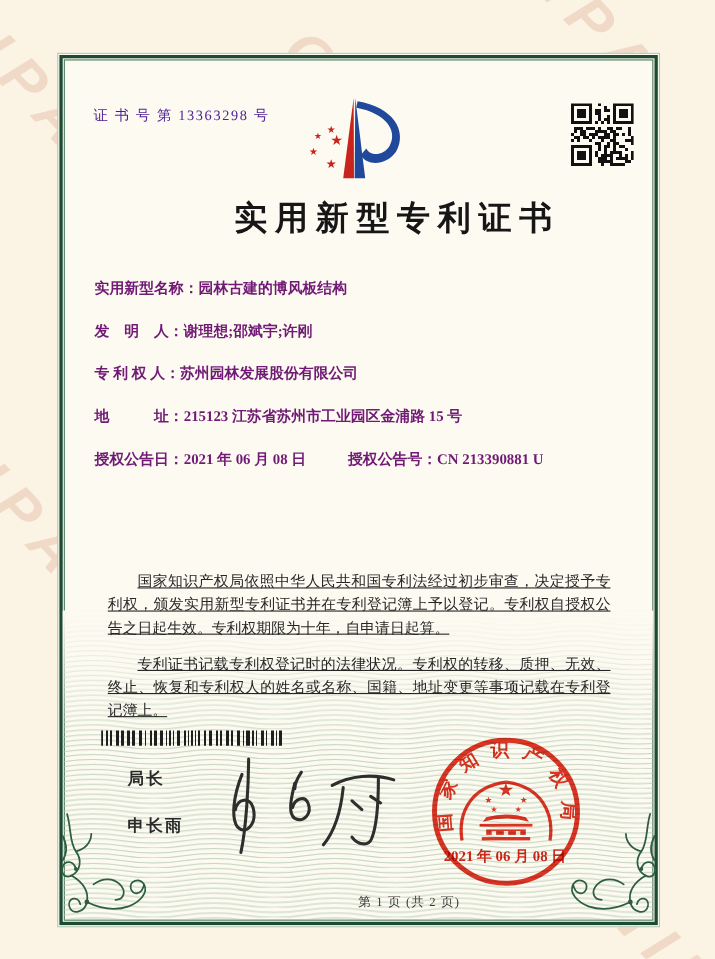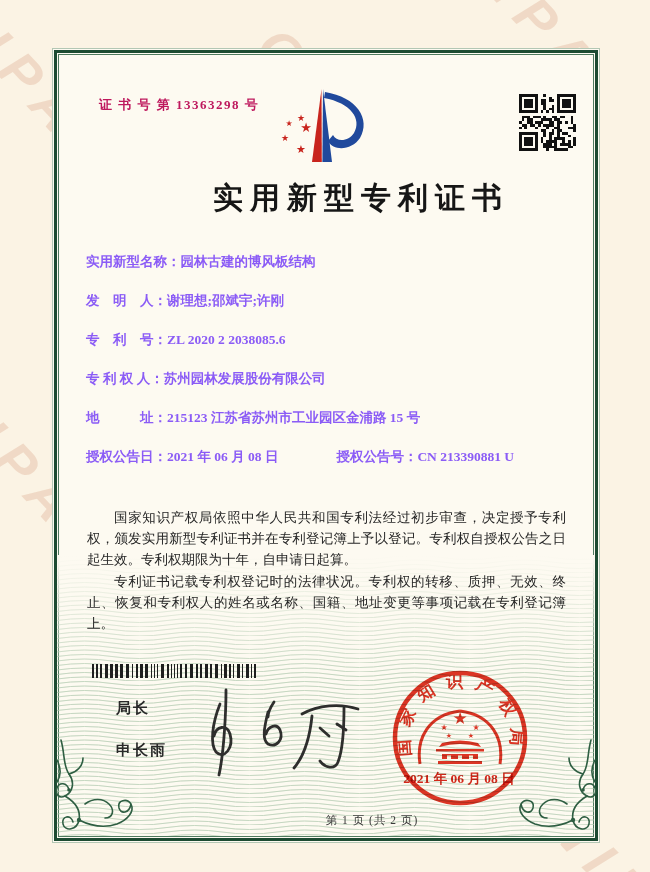--- a/index.html
+++ b/index.html
@@ -29,39 +29,39 @@
   .waves{position:absolute;left:4px;top:506px;z-index:0;}
   .wave-fade{
     position:absolute;left:4px;top:506px;width:537px;height:120px;z-index:0;
     background:linear-gradient(to bottom,#fdfaf1 0%,rgba(253,250,241,0) 100%);
   }
   .flourish{position:absolute;bottom:4px;z-index:1;}
   .flourish.left{left:2px;}
   .flourish.right{right:2px;transform:scaleX(-1);}
   
   .cert-number{
-    position:absolute;left:85px;top:96px;font-size:13px;font-weight:700;
-    letter-spacing:1.5px;color:#be185d;z-index:2;margin-left:14px;
+    position:absolute;left:85px;top:96px;font-size:13px;font-weight:400;
+    letter-spacing:1.5px;color:#4c1d95;z-index:2;
   }
   .logo{position:absolute;left:277px;top:84px;z-index:2;}
   .qr{position:absolute;left:519px;top:94px;z-index:2;}
   .title{
     position:absolute;left:52px;top:178px;width:618px;text-align:center;
     font-size:30px;font-weight:bold;letter-spacing:7px;color:#161616;z-index:2;
   }
   .fields{position:absolute;left:86px;top:253px;width:492px;z-index:2;}
   .field-row{height:19px;margin-bottom:20px;font-size:13.5px;font-weight:600;
-    color:#8b5cf6;white-space:nowrap;}
+    color:#701a75;white-space:nowrap;}
   .field-label{display:inline-block;}
-  .field-pair2{margin-left:58px;}
+  .field-pair2{margin-left:38px;}
   .paras{
     position:absolute;left:86px;top:506px;width:481px;z-index:2;
     font-size:13.5px;line-height:21px;text-align:justify;color:#262626;
   }
-  .paras p{margin:1px;text-indent:2em;}
+  .paras p{margin:12px;text-indent:2em;text-decoration:underline;}
   .barcode{position:absolute;left:92px;top:664px;z-index:2;}
   .signer{
     position:absolute;left:116px;z-index:2;
     font-family:"Liberation Sans","DejaVu Sans",sans-serif;
     font-weight:bold;font-size:15px;color:#2a2a2a;letter-spacing:2px;
   }
   .signer.t1{top:699px;}
   .signer.t2{top:741px;text-align:center;}
   .signature{position:absolute;left:190px;top:682px;z-index:3;}
   .seal{position:absolute;left:389px;top:667px;z-index:4;mix-blend-mode:multiply;opacity:0.95;}
@@ -282,23 +282,20 @@
   <div class="title">实用新型专利证书</div>
 
   <div class="fields">
     <div class="field-row">
       <span class="field-label">实用新型名称：</span><span>园林古建的博风板结构</span>
     </div>
     <div class="field-row">
       <span class="field-label">发　明　人：</span><span>谢理想;邵斌宇;许刚</span>
     </div>
     <div class="field-row">
-      <span class="field-label">专　利　号：</span><span>ZL 2020 2 2038085.6</span>
-    </div>
-    <div class="field-row">
       <span class="field-label">专 利 权 人：</span><span>苏州园林发展股份有限公司</span>
     </div>
     <div class="field-row">
       <span class="field-label">地　　　址：</span><span>215123 江苏省苏州市工业园区金浦路 15 号</span>
     </div>
     <div class="field-row">
       <span class="field-label">授权公告日：</span><span>2021 年 06 月 08 日</span><span class="field-pair2"><span class="field-label">授权公告号：</span><span>CN 213390881 U</span></span>
     </div>
   </div>
 

